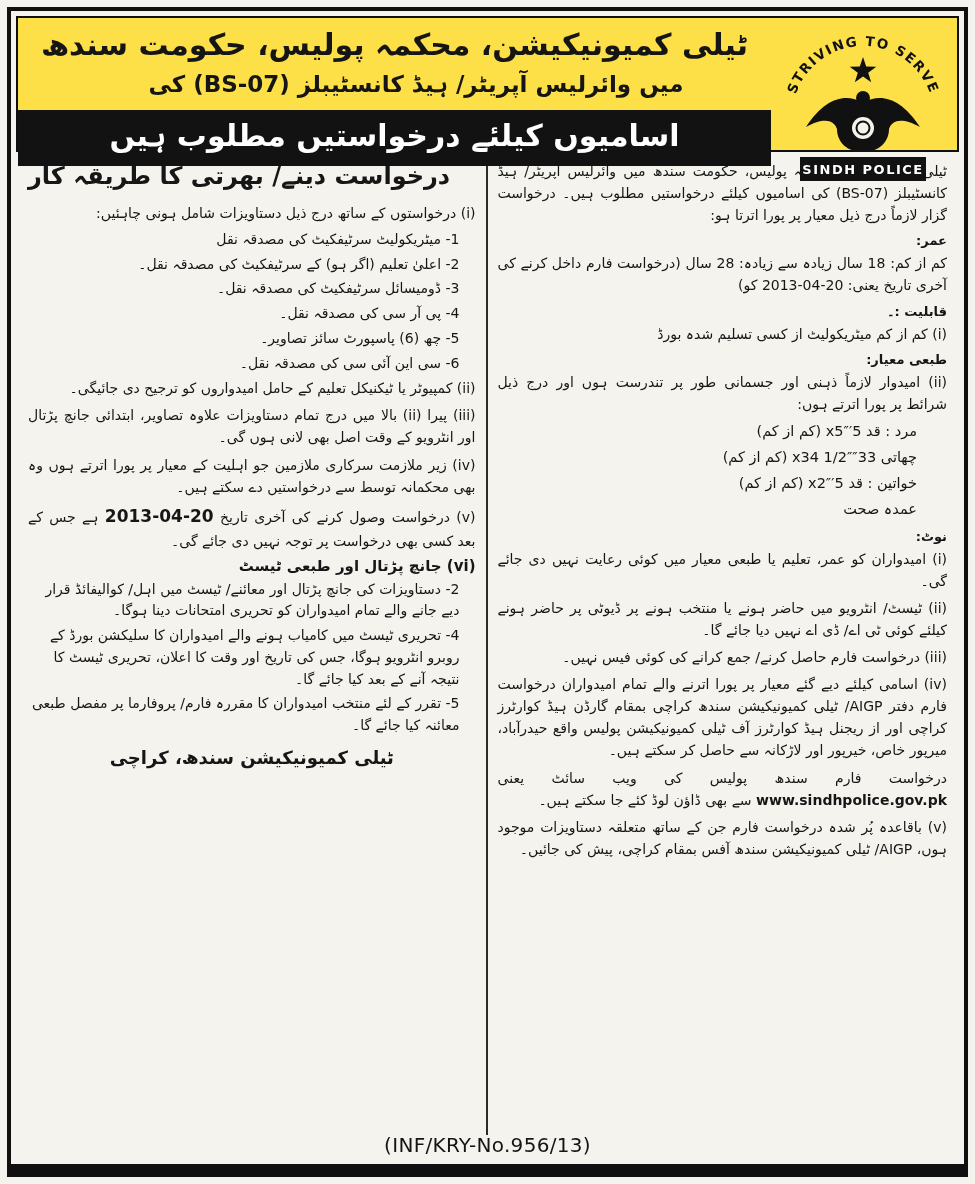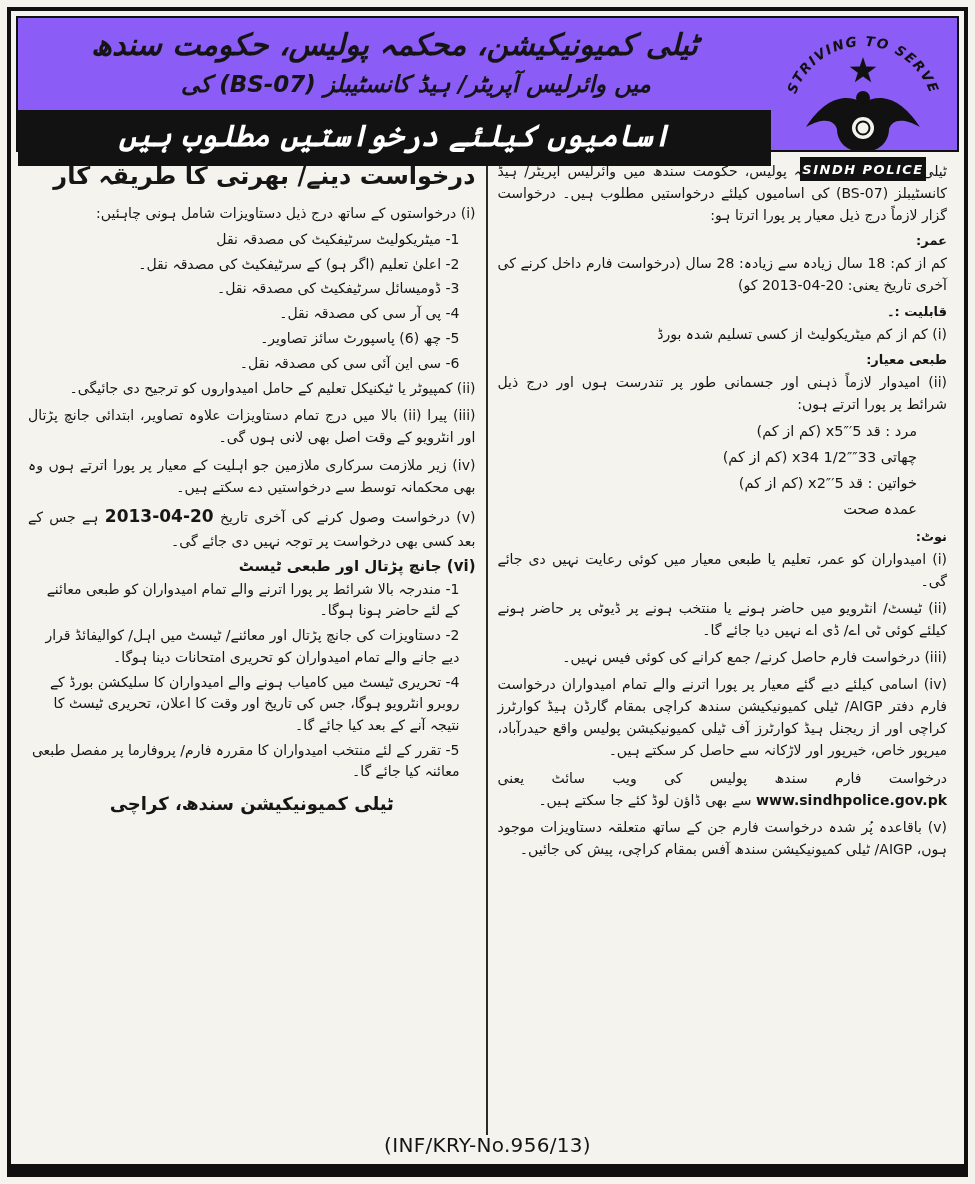--- a/index.html
+++ b/index.html
@@ -24,22 +24,21 @@
     display:flex; flex-direction:column;
     overflow:hidden;
     position:relative;
   }
   
   .header-box {
     border:2px solid #101010;
     height:136px;
     flex:0 0 auto;
     position:relative;
-    background:#8b5cf6;
-    font-style:italic;
+    background:#fde047;
   }
   .header-text { margin-right:186px; text-align:center; padding-top:8px; direction:rtl; }
   .title1 { font-size:30px; font-weight:bold; line-height:1.25; white-space:nowrap; }
   .title2 { font-size:23px; font-weight:bold; line-height:1.3; margin-top:6px;margin-left:43px; }
   .banner {
     background:#121212; color:#ffffff;
     font-size:30px; font-weight:bold;
     text-align:center;
     margin-top:11px;
     padding:8px 6px 12px 6px;
@@ -58,21 +57,21 @@
     margin-bottom:24px;
     overflow:hidden;
   }
   .col { width:50%; padding:2px 10px 0 10px; direction:rtl; }
   .col-left { border-right:2px solid #2b2b2b; }
   
   .item { color:#161616; }
   .para { font-size:14px; line-height:1.58; text-align:justify; margin-bottom:5px; }
   .heading { font-size:13px; font-weight:bold; margin:7px 0 4px 0; }
   .subheading { font-size:15px; font-weight:bold; margin:5px 0 4px 0; }
-  .title { font-size:24px; font-weight:bold; text-align:right; margin:2px 0 12px 0; }
+  .title { font-size:24px; font-weight:bold; text-align:left; margin:2px 0 12px 0; }
   .list { font-size:14px; line-height:1.55; text-align:right; margin:0 16px 3px 0; }
   .indent { font-size:14.5px; line-height:1.65; margin:0 30px 2px 0; }
   .signature { font-size:20px; font-weight:bold; text-align:center; margin:16px 20px 0 40px; }
   .signature2 { font-size:18px; font-weight:bold; text-align:center; margin:10px 0 0 0; }
   .b { font-weight:bold; }
   .big { font-weight:800; font-size:17px; letter-spacing:0.5px; }
   
   .footer-ref {
     position:absolute;
     bottom:7px; left:0; right:0;
@@ -143,21 +142,20 @@
           <p class="item list">2- اعلیٰ تعلیم (اگر ہو) کے سرٹیفکیٹ کی مصدقہ نقل۔</p>
           <p class="item list">3- ڈومیسائل سرٹیفکیٹ کی مصدقہ نقل۔</p>
           <p class="item list">4- پی آر سی کی مصدقہ نقل۔</p>
           <p class="item list">5- چھ (6) پاسپورٹ سائز تصاویر۔</p>
           <p class="item list">6- سی این آئی سی کی مصدقہ نقل۔</p>
           <p class="item para">(ii) کمپیوٹر یا ٹیکنیکل تعلیم کے حامل امیدواروں کو ترجیح دی جائیگی۔</p>
           <p class="item para">(iii) پیرا (ii) بالا میں درج تمام دستاویزات علاوہ تصاویر، ابتدائی جانچ پڑتال اور انٹرویو کے وقت اصل بھی لانی ہوں گی۔</p>
           <p class="item para">(iv) زیر ملازمت سرکاری ملازمین جو اہلیت کے معیار پر پورا اترتے ہوں وہ بھی محکمانہ توسط سے درخواستیں دے سکتے ہیں۔</p>
           <p class="item para"><span>(v) درخواست وصول کرنے کی آخری تاریخ </span><span class="b big">20-04-2013</span><span> ہے جس کے بعد کسی بھی درخواست پر توجہ نہیں دی جائے گی۔</span></p>
           <p class="item subheading">(vi) جانچ پڑتال اور طبعی ٹیسٹ</p>
-          <p class="item list">1- مندرجہ بالا شرائط پر پورا اترنے والے تمام امیدواران کو طبعی معائنے کے لئے حاضر ہونا ہوگا۔</p>
           <p class="item list">2- دستاویزات کی جانچ پڑتال اور معائنے/ ٹیسٹ میں اہل/ کوالیفائڈ قرار دیے جانے والے تمام امیدواران کو تحریری امتحانات دینا ہوگا۔</p>
           <p class="item list">4- تحریری ٹیسٹ میں کامیاب ہونے والے امیدواران کا سلیکشن بورڈ کے روبرو انٹرویو ہوگا، جس کی تاریخ اور وقت کا اعلان، تحریری ٹیسٹ کا نتیجہ آنے کے بعد کیا جائے گا۔</p>
           <p class="item list">5- تقرر کے لئے منتخب امیدواران کا مقررہ فارم/ پروفارما پر مفصل طبعی معائنہ کیا جائے گا۔</p>
           <p class="item signature2">ٹیلی کمیونیکیشن سندھ، کراچی</p>
         </div>
     </div>
 
     <div class="footer-ref">(INF/KRY-No.956/13)</div>
   </div>
 </div>

